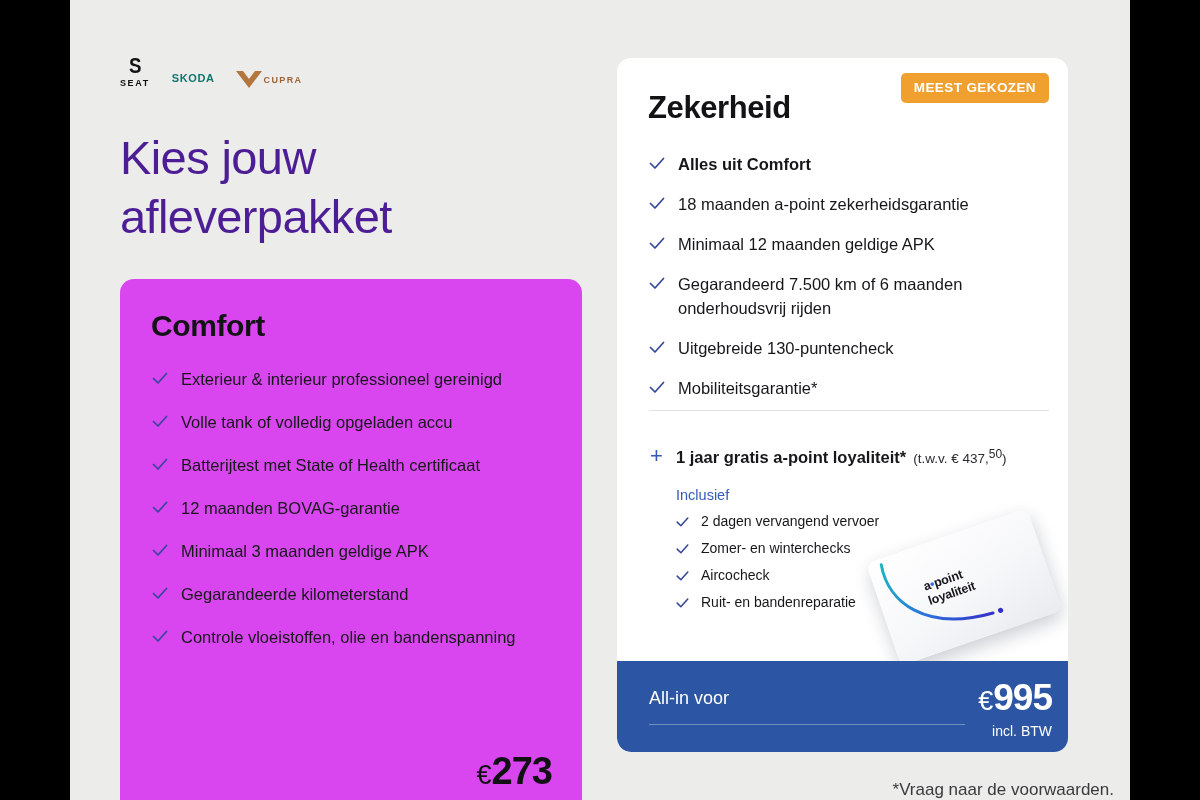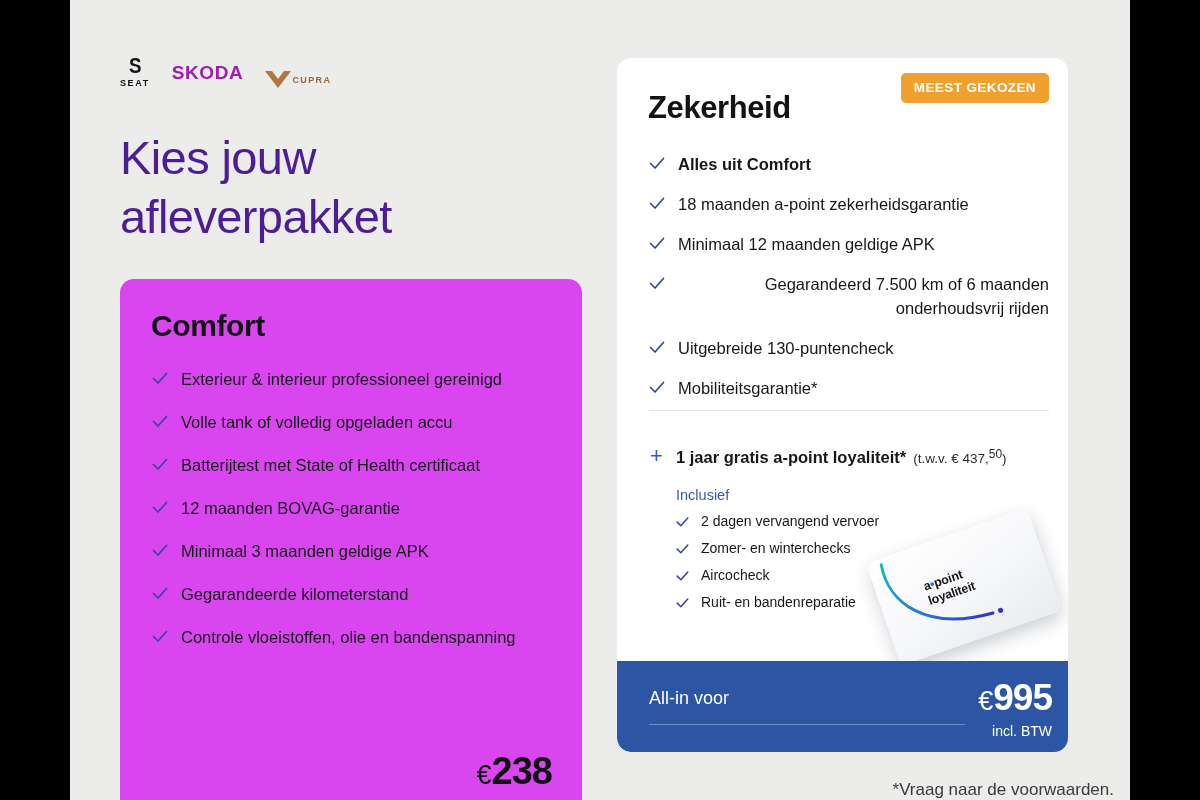--- a/index.html
+++ b/index.html
@@ -19,21 +19,21 @@
 
   
   .logos { position:absolute; left:50px; top:56px; display:flex; align-items:flex-end; gap:22px; }
   .logo-seat { display:flex; flex-direction:column; align-items:center; gap:2px; }
   .seat-mark {
     font-weight:bold; font-size:22px; line-height:20px; color:#111;
     font-family:"Liberation Sans", sans-serif; letter-spacing:-1px;
     transform:scaleX(.85);
   }
   .seat-word { font-size:9px; font-weight:bold; letter-spacing:1.6px; color:#111; }
-  .logo-skoda { font-size:19px; font-weight:bold; letter-spacing:.6px; color:#a21caf; padding-bottom:4px; }
+  .logo-skoda { font-size:11px; font-weight:bold; letter-spacing:.6px; color:#0f766e; padding-bottom:4px; }
   .logo-cupra { display:flex; align-items:center; gap:1px; }
   .cupra-mark { width:26px; height:17px; position:relative; }
   .cupra-word { font-size:9px; font-weight:bold; letter-spacing:1.4px; color:#9d6336; }
 
   
   .headline {
     position:absolute; left:50px; top:128px; width:420px;
     font-size:47px; line-height:59px; font-weight:400; color:#4c1d95;
     letter-spacing:-0.6px;
   }
@@ -65,21 +65,21 @@
   .badge {
     position:absolute; right:19px; top:15px;
     background:#f0a02e; color:#fff; font-size:13.5px; font-weight:bold;
     letter-spacing:.4px; padding:7px 13px 8px; border-radius:5px;
   }
   .zeker-title {
     position:absolute; left:31px; top:32px;
     font-size:31px; font-weight:bold; color:#131316; letter-spacing:-0.4px;
   }
   .zeker-list { position:absolute; left:32px; top:94px; width:400px; }
-  .zeker-list .li { margin-bottom:16px;text-align:right; }
+  .zeker-list .li { margin-bottom:16px; }
   .zeker-list .txt { font-size:16.5px; line-height:24px; }
   .bold { font-weight:bold; }
 
   .divider {
     position:absolute; left:32px; top:352px; width:400px; height:1px; background:#e3e3e2;
   }
 
   .loyal { position:absolute; left:32px; top:388px; width:410px; }
   .loyal-head { display:flex; align-items:baseline; gap:12px; }
   .plus { width:15px; flex:0 0 auto; color:#3658b8; font-size:22px; line-height:18px; font-weight:300; text-align:center; }
@@ -191,21 +191,21 @@
           <span class="txt">Gegarandeerde kilometerstand</span>
         </li>
         <li class="li">
           <span class="chk"><svg width="16" height="16" viewBox="0 0 16 16">
                 <path d="M1.5 7.5 L6 12 L14.5 2.5" fill="none" stroke="#35479b" stroke-width="1.7" stroke-linecap="round" stroke-linejoin="round"></path>
               </svg></span>
           <span class="txt">Controle vloeistoffen, olie en bandenspanning</span>
         </li>
       </ul>
       <div class="price-comfort">
-        <div class="amt"><span class="eu">€</span><span>238</span></div>
+        <div class="amt"><span class="eu">€</span><span>273</span></div>
         <div class="btw">incl. BTW</div>
       </div>
     </section>
 
     <section class="card-zeker">
       <div class="badge">MEEST GEKOZEN</div>
       <h2 class="zeker-title">Zekerheid</h2>
 
       <ul class="zeker-list">
         <li class="li">

